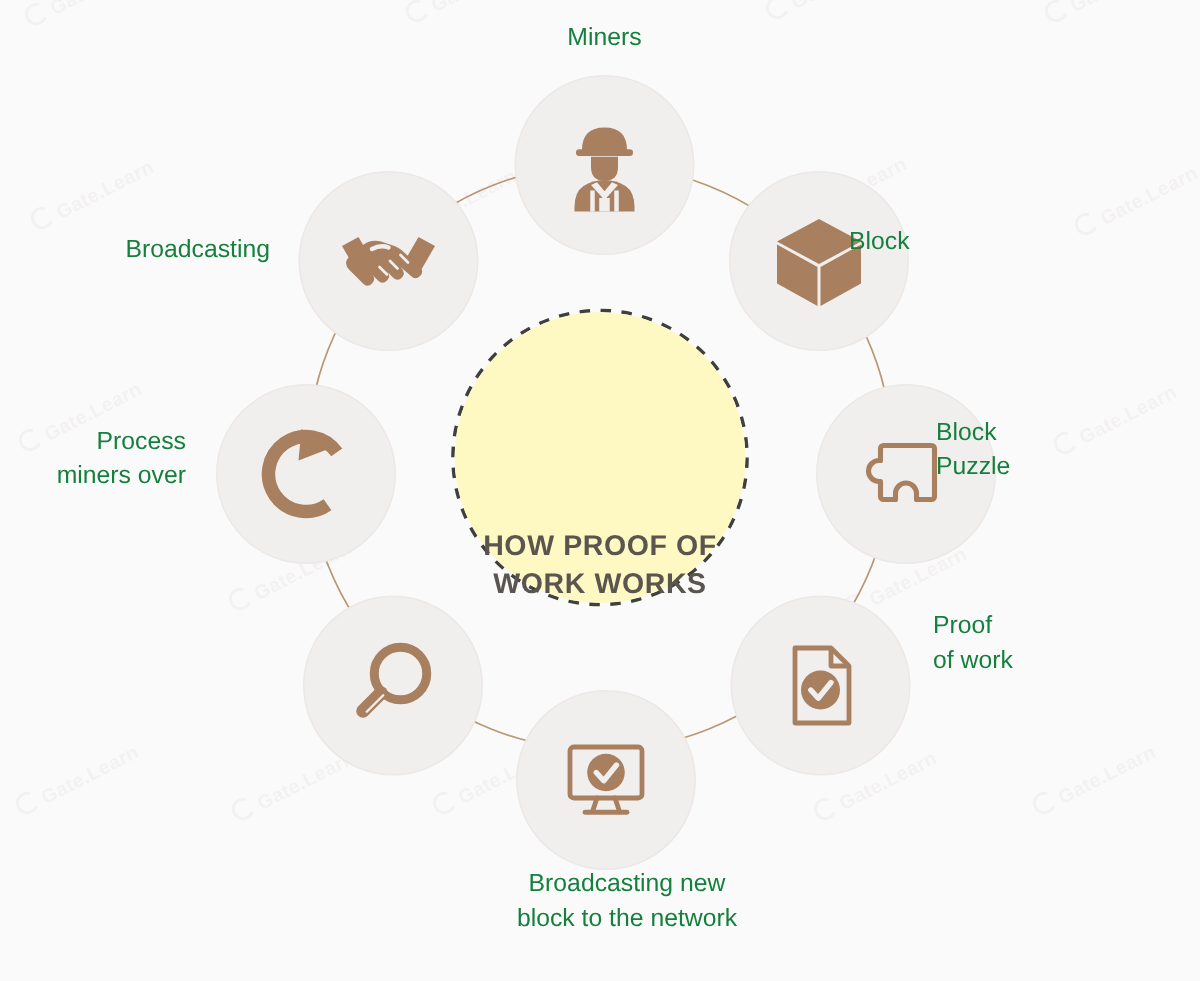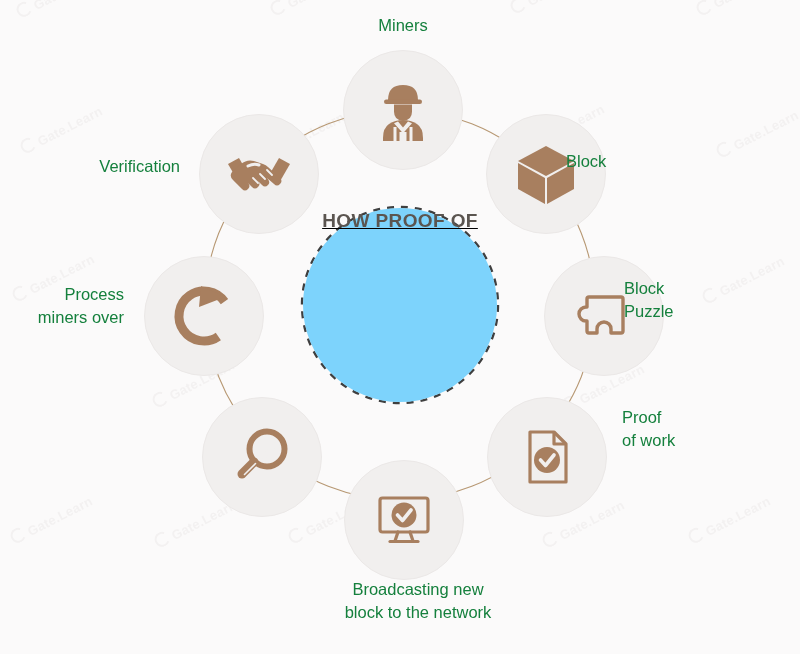--- a/index.html
+++ b/index.html
@@ -60,26 +60,25 @@
   }
 
   
   #center-disc {
     position: absolute;
     left: 303px;
     top: 208px;
     width: 194px;
     height: 194px;
     border-radius: 50%;
-    background: #7dd3fc;
+    background: #fef9c3;
     z-index: 2;
     display: flex;
-    align-items: flex-start;
+    align-items: flex-end;
     justify-content: center;
-    text-decoration: underline;
   }
   #center-title {
     text-align: center;
     font-family: "Liberation Sans", sans-serif;
     font-size: 19px;
     font-weight: bold;
     line-height: 1.32;
     letter-spacing: .4px;
     color: #5b5550;
     width: 165px;
@@ -152,20 +151,21 @@
     </g>
     <g>
       <path d="M 334 374 L 319 347 L 344 350 Z" fill="#3f3f3f"></path>
       <path d="M 330 362 L 318 346 L 332 342 Z" fill="#3f3f3f"></path>
     </g>
   </svg>
 
   <div id="center-disc">
     <div id="center-title">
       <span>HOW PROOF OF</span><br>
+      <span>WORK WORKS</span>
     </div>
   </div>
 
   <div class="node" style="left:343px; top:50px;">
     <svg width="70" height="70" viewBox="0 0 70 70">
 
       <path d="M20 25 q0 -15 15 -15 q15 0 15 15 z" fill="#a87f5f"></path>
       <rect x="16" y="24.5" width="38" height="4.5" rx="2.2" fill="#a87f5f"></rect>
 
       <path d="M26 29.5 h18 v7 q0 9 -9 9 q-9 0 -9 -9 z" fill="#a87f5f"></path>
@@ -254,15 +254,15 @@
       <path d="M71 30 L60 24 L49 43 L60 49 Z" fill="#a87f5f"></path>
 
       <path d="M22 30 q6 -5 13 -3 l9 3 q3 1 5 3 l12 11 q3 3 0 6 q-3 3 -6 0 l-7 -6
                q4 4 1 7 q-3 3 -6 0 l-4 -4 q3 3 0 6 q-3 3 -6 0 l-4 -4
                q3 3 0 6 q-3 3 -6 0 l-9 -9 q-4 -4 -1 -8 z" fill="#a87f5f"></path>
 
       <path d="M29 32 q6 -3 11 -1" fill="none" stroke="#f1efee" stroke-width="3" stroke-linecap="round"></path>
       <path d="M34 44 l5 5 M41 40 l5 5 M48 36 l5 5" stroke="#f1efee" stroke-width="1.8" stroke-linecap="round"></path>
     </svg>
   </div>
-  <div class="node-label lbl-left" style="left:20px; top:155px; width:160px;">Verification</div>
+  <div class="node-label lbl-left" style="left:20px; top:155px; width:160px;">Broadcasting</div>
 
 </div>
 
 </body></html>

